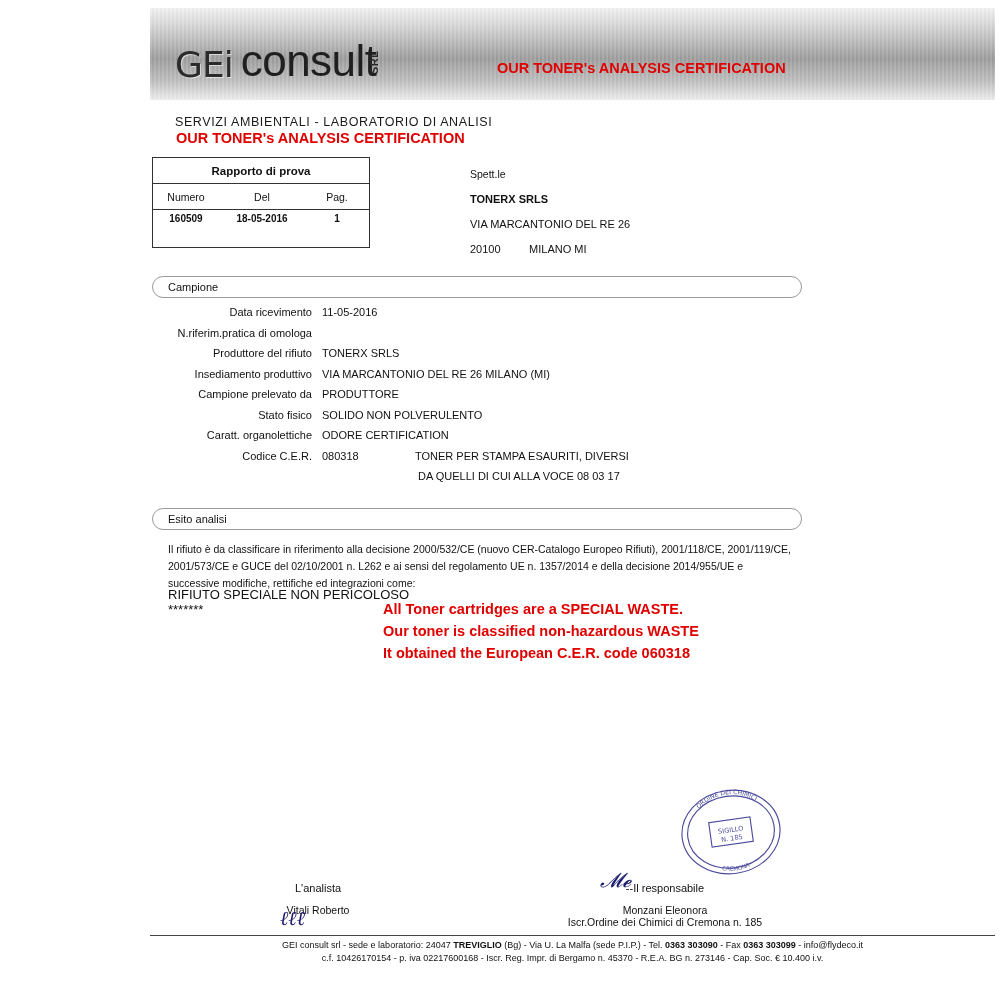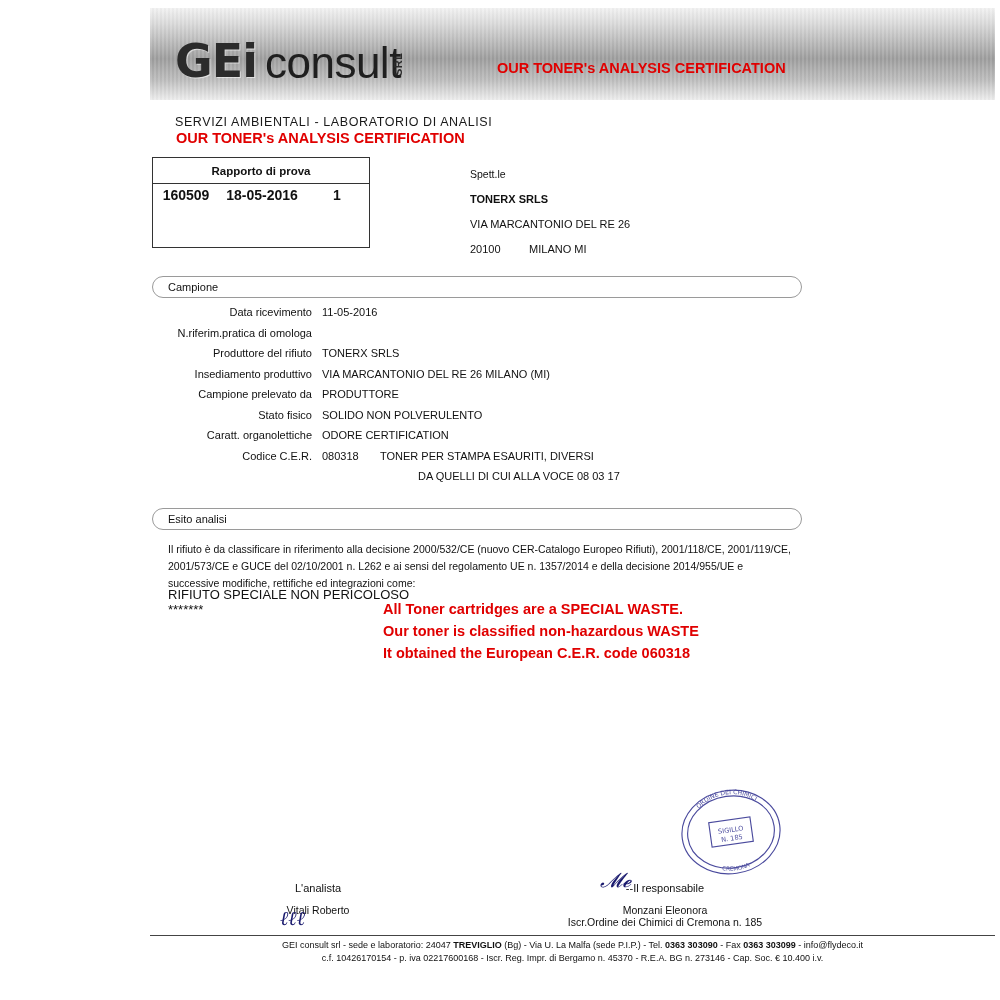--- a/index.html
+++ b/index.html
@@ -29,22 +29,22 @@
     background: repeating-linear-gradient(90deg, rgba(255,255,255,0.10) 0px, rgba(255,255,255,0.10) 2px, rgba(0,0,0,0.02) 2px, rgba(0,0,0,0.02) 4px);
   }
   .logo-wrap {
     position: absolute;
     left: 175px; top: 40px;
     z-index: 4;
     display: flex; align-items: flex-end;
   }
   .logo-gei {
     font-family: "DejaVu Sans", sans-serif;
-    font-weight: 700;
-    font-size: 46px;
+    font-weight: 400;
+    font-size: 36px;
     letter-spacing: -1px;
     color: #2b2b2b;
     line-height: 0.95;
     text-shadow: 1px 1px 0 rgba(255,255,255,.55);
   }
   .logo-consult {
     font-family: "Liberation Sans", sans-serif;
     font-weight: 400;
     font-size: 44px;
     color: #1f1f1f;
@@ -119,21 +119,21 @@
     font-size: 10.5px; color: #111;
   }
   .report-cols > div, .report-vals > div {
     display: flex; align-items: center; justify-content: center;
   }
   .col-num { width: 66px; }
   .col-del { width: 86px; }
   .col-pag { width: 64px; }
   .report-vals {
     display: flex; height: 37px;
-    font-size: 14px; font-weight: 700; color: #111;
+    font-size: 10px; font-weight: 700; color: #111;
   }
   .report-vals > div { align-items: flex-start; padding-top: 3px; }
 
   
   .addr {
     position: absolute;
     left: 470px; top: 162px;
     font-size: 11px;
     color: #111;
     line-height: 25px;
@@ -175,21 +175,21 @@
     height: 20.5px;
     align-items: flex-start;
   }
   .flabel {
     width: 170px;
     text-align: right;
     padding-right: 10px;
     white-space: nowrap;
   }
   .fval { white-space: nowrap; }
-  .fval.indent-cer { display: flex; }
+  .fval.indent-cer { display: flex; gap: 35px; }
   .cer-code { width: 58px; }
   .cer-cont {
     margin-left: 228px;
     padding-left: 38px;
   }
 
   
   .esito-text {
     position: absolute;
     left: 168px; top: 541px;
@@ -281,20 +281,25 @@
     <span class="logo-consult">consult</span>
     <span class="logo-srl">SRL</span>
   </div>
   <div class="subtitle">SERVIZI AMBIENTALI - LABORATORIO DI ANALISI</div>
 
   <div class="annot-red annot-top">OUR TONER's ANALYSIS CERTIFICATION</div>
   <div class="annot-red annot-second">OUR TONER's ANALYSIS CERTIFICATION</div>
 
   <div class="report-box">
     <div class="report-title">Rapporto di prova</div>
+    <div class="report-cols">
+      <div class="col-num">Numero</div>
+      <div class="col-del">Del</div>
+      <div class="col-pag">Pag.</div>
+    </div>
     <div class="report-vals">
       <div class="col-num">160509</div>
       <div class="col-del">18-05-2016</div>
       <div class="col-pag">1</div>
     </div>
   </div>
 
   <div class="addr">
     <div class="spett">Spett.le</div>
     <div class="name">TONERX SRLS</div>

